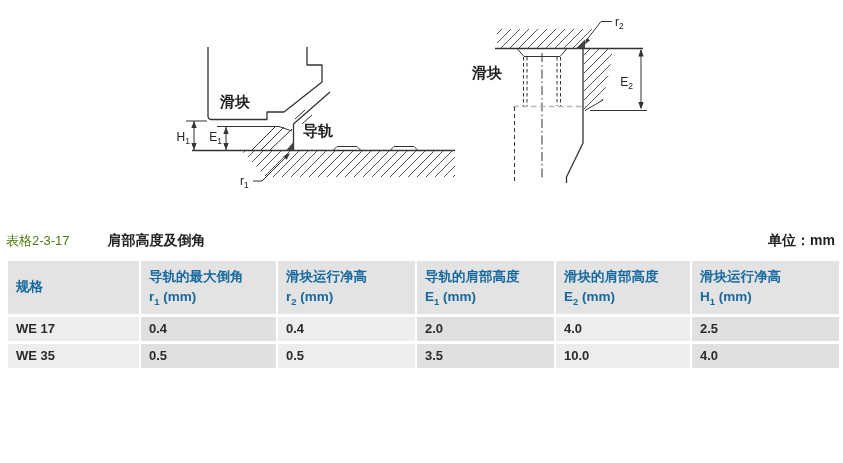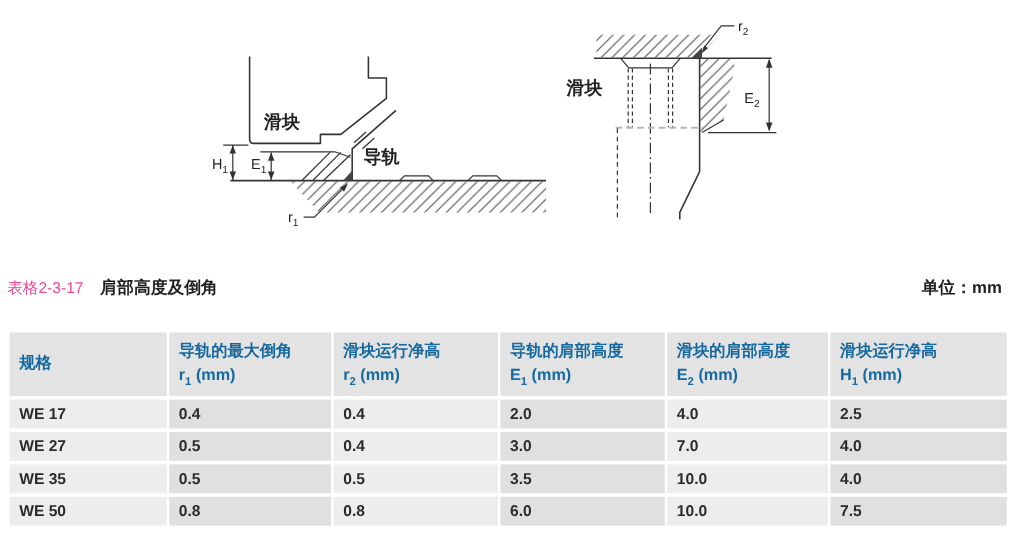--- a/index.html
+++ b/index.html
@@ -17,26 +17,26 @@
   .chamfer{fill:#444;stroke:none;}
   .hatchfill{fill:url(#hatch);stroke:none;}
   text.zh{font-size:15px;font-weight:600;fill:#222;font-family:"Liberation Sans","DejaVu Sans",sans-serif;}
   text.dim{font-size:12px;fill:#222;font-family:"Liberation Sans","DejaVu Sans",sans-serif;}
   text.dim .s{font-size:8.5px;}
   
   .caption{
     position:absolute;left:6px;right:8px;top:231px;
     display:flex;justify-content:space-between;align-items:baseline;
   }
-  .caption .num{color:#ec4899;font-size:13px;margin-right:14px;}
+  .caption .num{color:#4d7c0f;font-size:13px;margin-right:38px;}
   .caption .title{color:#1f1f1f;font-size:14px;font-weight:bold;font-family:Liberation Serif, serif;}
   .caption .unit{color:#1f1f1f;font-size:14px;font-weight:bold;text-align:center;}
   
   table.spec{
-    position:absolute;left:6px;top:274px;width:835px;
+    position:absolute;left:6px;top:258px;width:835px;
     border-collapse:separate;border-spacing:2px 3px;table-layout:fixed;
   }
   table.spec th{
     background:#e3e3e3;color:#16699e;font-size:13.5px;font-weight:bold;
     text-align:left;vertical-align:middle;padding:4px 4px 5px 8px;height:44px;line-height:1.45;
   }
   table.spec td{
     font-size:13px;font-weight:bold;color:#2b2b2b;
     padding:3px 16px 4px 8px;height:17px;vertical-align:middle;
   }
@@ -183,39 +183,23 @@
     <tbody>
       <tr>
         <td class="c-light">WE 17</td>
         <td class="c-dark">0.4</td>
         <td class="c-light">0.4</td>
         <td class="c-dark">2.0</td>
         <td class="c-light">4.0</td>
         <td class="c-dark">2.5</td>
       </tr>
       <tr>
-        <td class="c-light">WE 27</td>
-        <td class="c-dark">0.5</td>
-        <td class="c-light">0.4</td>
-        <td class="c-dark">3.0</td>
-        <td class="c-light">7.0</td>
-        <td class="c-dark">4.0</td>
-      </tr>
-      <tr>
         <td class="c-light">WE 35</td>
         <td class="c-dark">0.5</td>
         <td class="c-light">0.5</td>
         <td class="c-dark">3.5</td>
         <td class="c-light">10.0</td>
         <td class="c-dark">4.0</td>
       </tr>
-      <tr>
-        <td class="c-light">WE 50</td>
-        <td class="c-dark">0.8</td>
-        <td class="c-light">0.8</td>
-        <td class="c-dark">6.0</td>
-        <td class="c-light">10.0</td>
-        <td class="c-dark">7.5</td>
-      </tr>
     </tbody>
   </table>
 
 </div>
 
 </body></html>

